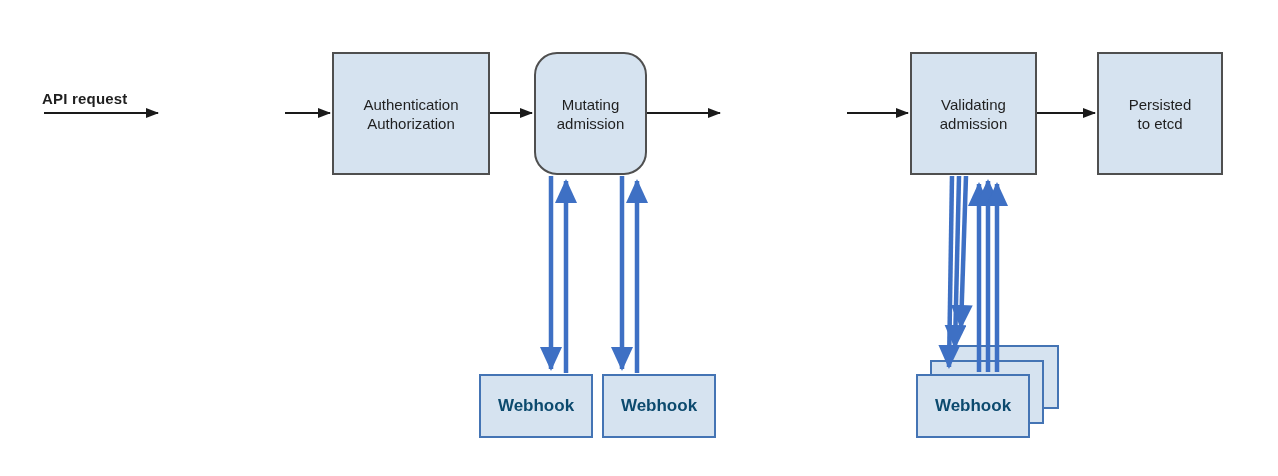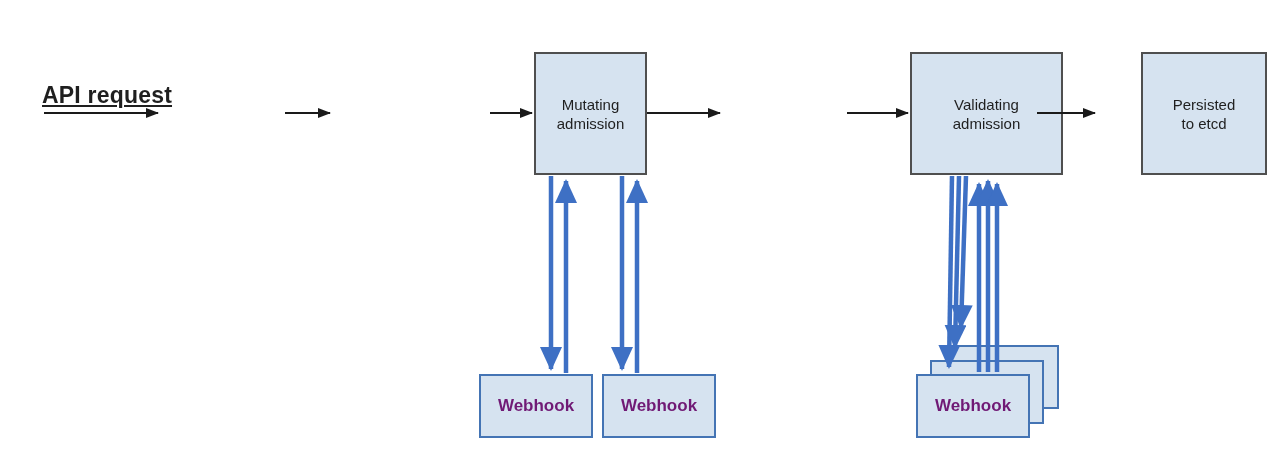--- a/index.html
+++ b/index.html
@@ -47,39 +47,38 @@
     background: var(--webhook-fill);
     border: 2px solid var(--webhook-border);
     display: flex;
     align-items: center;
     justify-content: center;
     text-align: center;
   }
   .wbox span {
     font-size: 17px;
     font-weight: 700;
-    color: #701a75;
+    color: #0c4a6e;
   }
   .api-request {
     position: absolute;
     left: 42px;
-    top: 82px;
-    font-size: 23px;
+    top: 90px;
+    font-size: 15px;
     font-weight: 600;
     color: var(--text);
     letter-spacing: 0.2px;
-    text-decoration: underline;
   }
   
   .b1 { left: 160px;  top: 52px; width: 125px; height: 123px; }
   .b2 { left: 332px;  top: 52px; width: 158px; height: 123px; }
-  .b3 { left: 534px;  top: 52px; width: 113px; height: 123px; }
+  .b3 { left: 534px;  top: 52px; width: 113px; height: 123px; border-radius: 23px; }
   .b4 { left: 722px;  top: 52px; width: 125px; height: 123px; }
-  .b5 { left: 910px;  top: 52px; width: 153px; height: 123px; }
-  .b6 { left: 1097px; top: 52px; width: 126px; height: 123px; margin-left: 44px; }
+  .b5 { left: 910px;  top: 52px; width: 127px; height: 123px; }
+  .b6 { left: 1097px; top: 52px; width: 126px; height: 123px; }
   
   .wh-m1      { left: 479px; top: 374px; width: 114px; height: 64px; }
   .wh-m2      { left: 602px; top: 374px; width: 114px; height: 64px; }
   .wh-v-back  { left: 945px; top: 345px; width: 114px; height: 64px; }
   .wh-v-mid   { left: 930px; top: 360px; width: 114px; height: 64px; }
   .wh-v-front { left: 916px; top: 374px; width: 114px; height: 64px; }
   .arrow-layer {
     position: absolute;
     left: 0; top: 0;
     pointer-events: none;
@@ -89,20 +88,24 @@
   .hook-line { stroke: var(--webhook-arrow); stroke-width: 4.5px; }
   .hook-head { fill: var(--webhook-arrow); }
 </style>
 </head>
 <body>
 
 <div class="canvas">
 
   <span class="api-request">API request</span>
 
+  <div class="pbox b2">
+    <span>Authentication
+Authorization</span>
+  </div>
   <div class="pbox b3">
     <span>Mutating
 admission</span>
   </div>
   <div class="pbox b5">
     <span>Validating
 admission</span>
   </div>
   <div class="pbox b6">
     <span>Persisted

